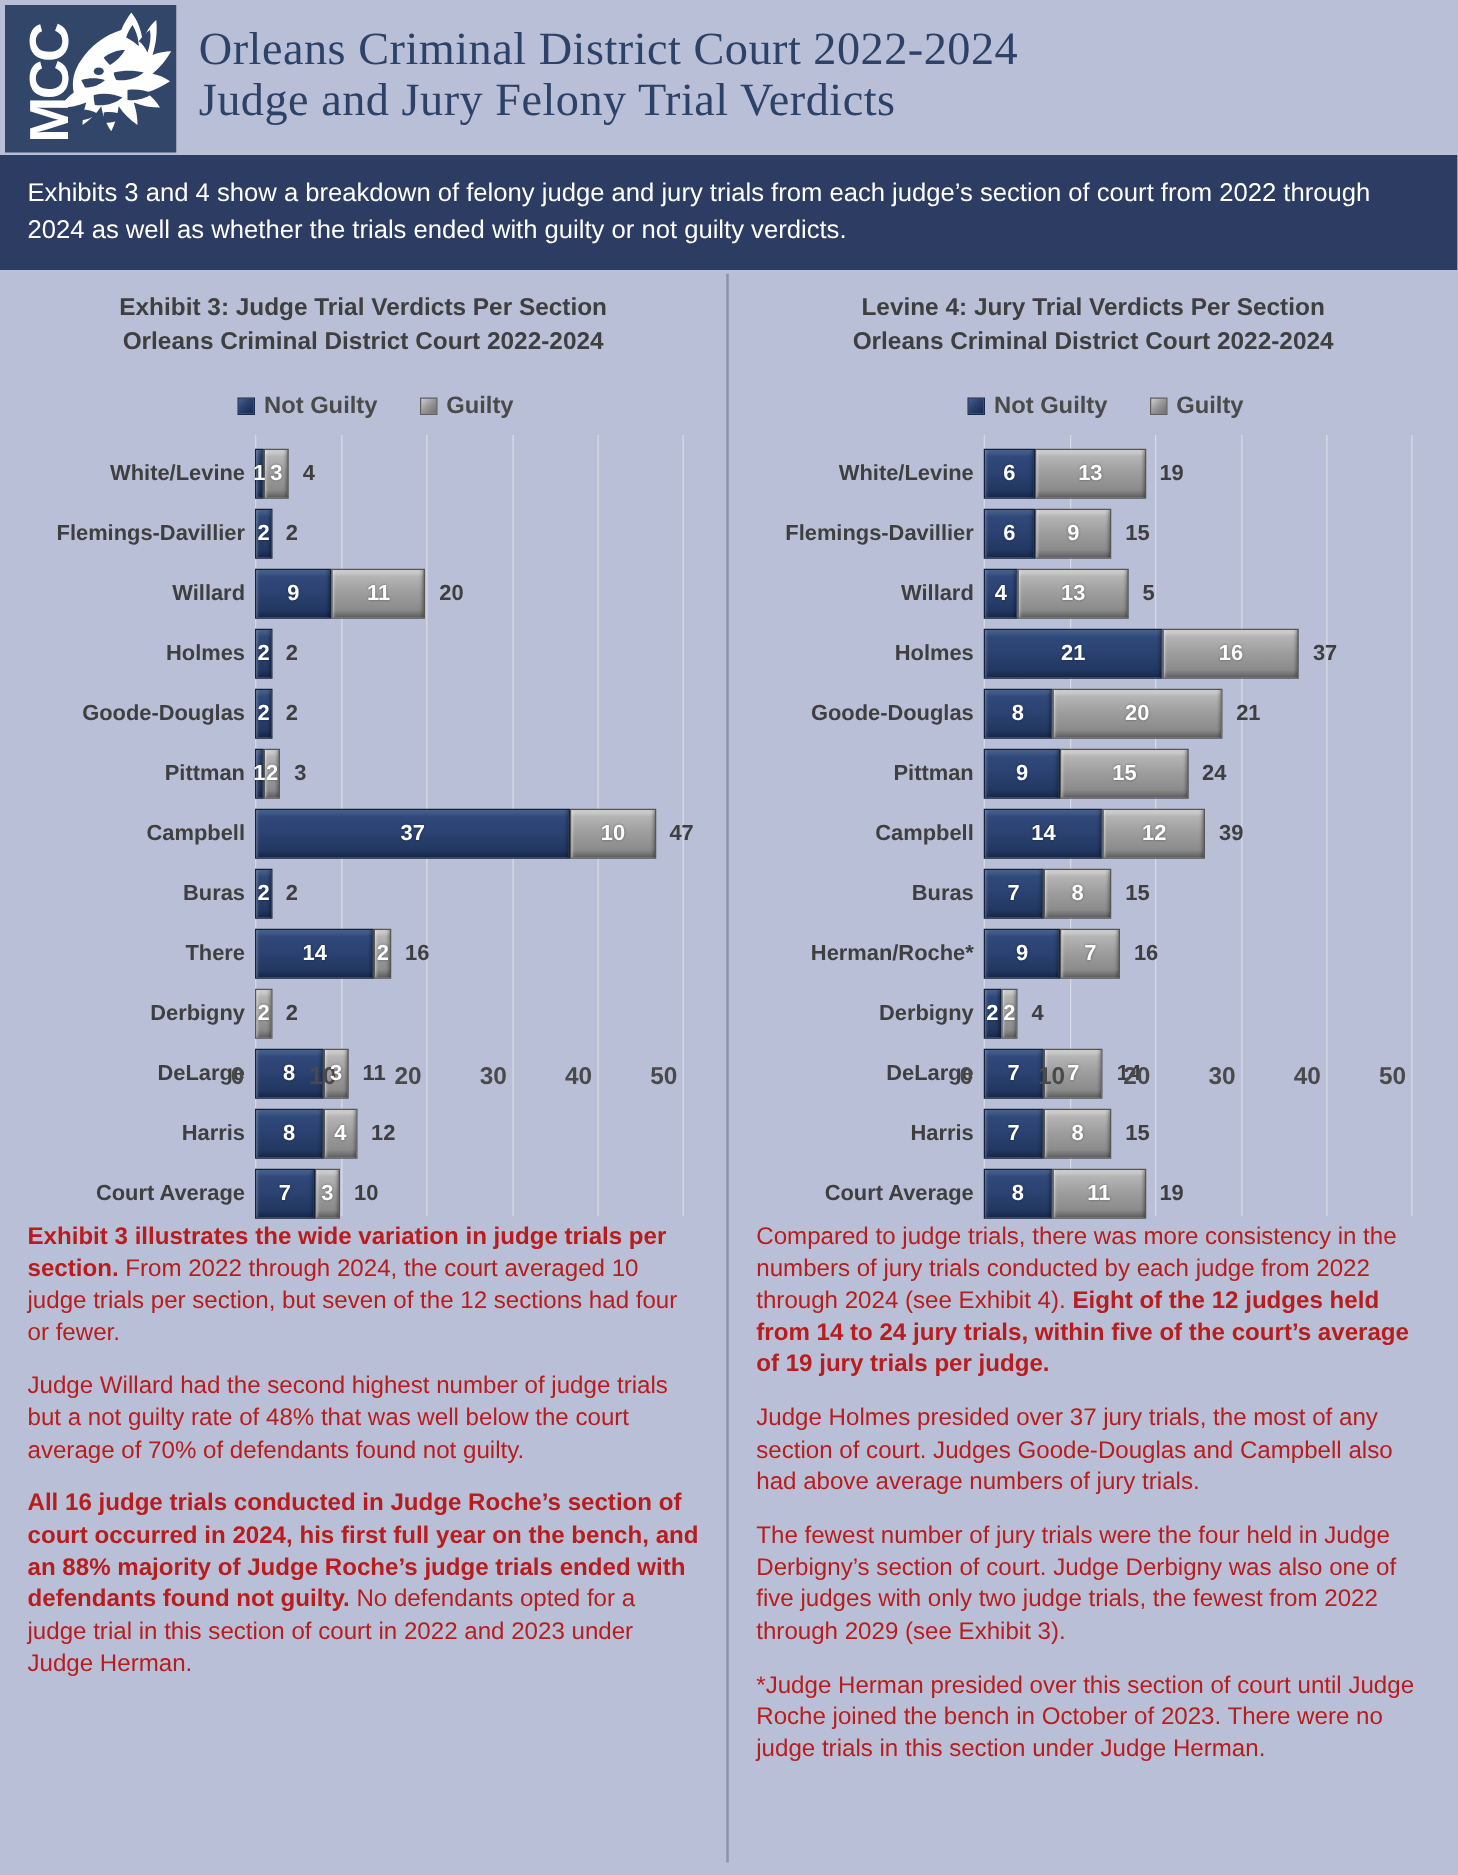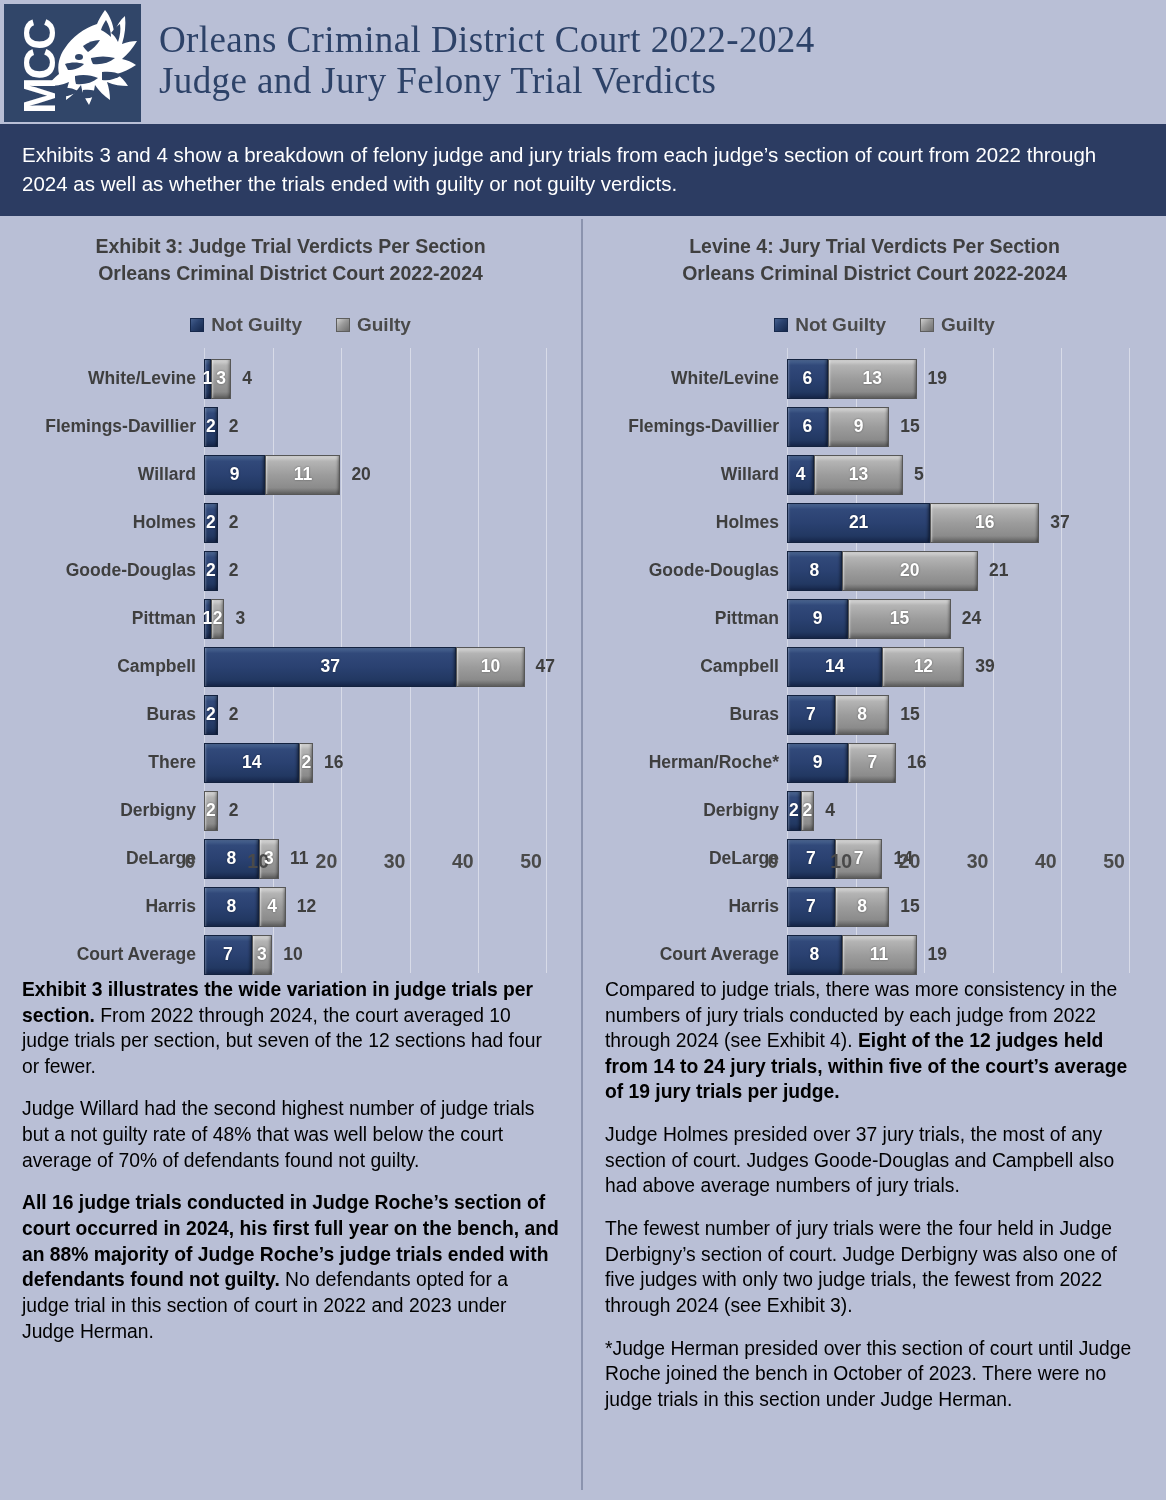--- a/index.html
+++ b/index.html
@@ -179,21 +179,21 @@
     transform:translateX(-50%);
     font-weight:bold; font-size:19.5px; color:#4a4a4a;
   }
 
   
   .prose { padding:4px 8px 0 8px; }
   .prose p {
     margin:0 0 17px 0;
     font-size:19.3px;
     line-height:1.33;
-    color:#000000;
+    color:#b91c1c;
   }
   .prose b { font-weight:bold; }
 </style>
 </head>
 <body>
 
 <div class="header">
   <div class="logo-box">
     <div class="logo-mcc">MCC</div>
     <svg class="logo-dog" width="92" height="114" viewBox="0 0 92 114">
@@ -592,17 +592,17 @@
         <div class="xtick" style="left: 68.2px;">10</div>
         <div class="xtick" style="left: 136.4px;">20</div>
         <div class="xtick" style="left: 204.6px;">30</div>
         <div class="xtick" style="left: 272.8px;">40</div>
         <div class="xtick" style="left: 341px;">50</div>
       </div>
 
     <div class="prose" id="prose-right">
         <p><span>Compared to judge trials, there was more consistency in the numbers of jury trials conducted by each judge from 2022 through 2024 (see Exhibit 4). </span><b>Eight of the 12 judges held from 14 to 24 jury trials, within five of the court’s average of 19 jury trials per judge.</b></p>
         <p><span>Judge Holmes presided over 37 jury trials, the most of any section of court. Judges Goode-Douglas and Campbell also had above average numbers of jury trials.</span></p>
-        <p><span>The fewest number of jury trials were the four held in Judge Derbigny’s section of court. Judge Derbigny was also one of five judges with only two judge trials, the fewest from 2022 through 2024 (see Exhibit 3).</span></p>
+        <p><span>The fewest number of jury trials were the four held in Judge Derbigny’s section of court. Judge Derbigny was also one of five judges with only two judge trials, the fewest from 2022 through 2029 (see Exhibit 3).</span></p>
         <p><span>*Judge Herman presided over this section of court until Judge Roche joined the bench in October of 2023. There were no judge trials in this section under Judge Herman.</span></p>
       </div>
   </div>
 </div>
 
 </body></html>

